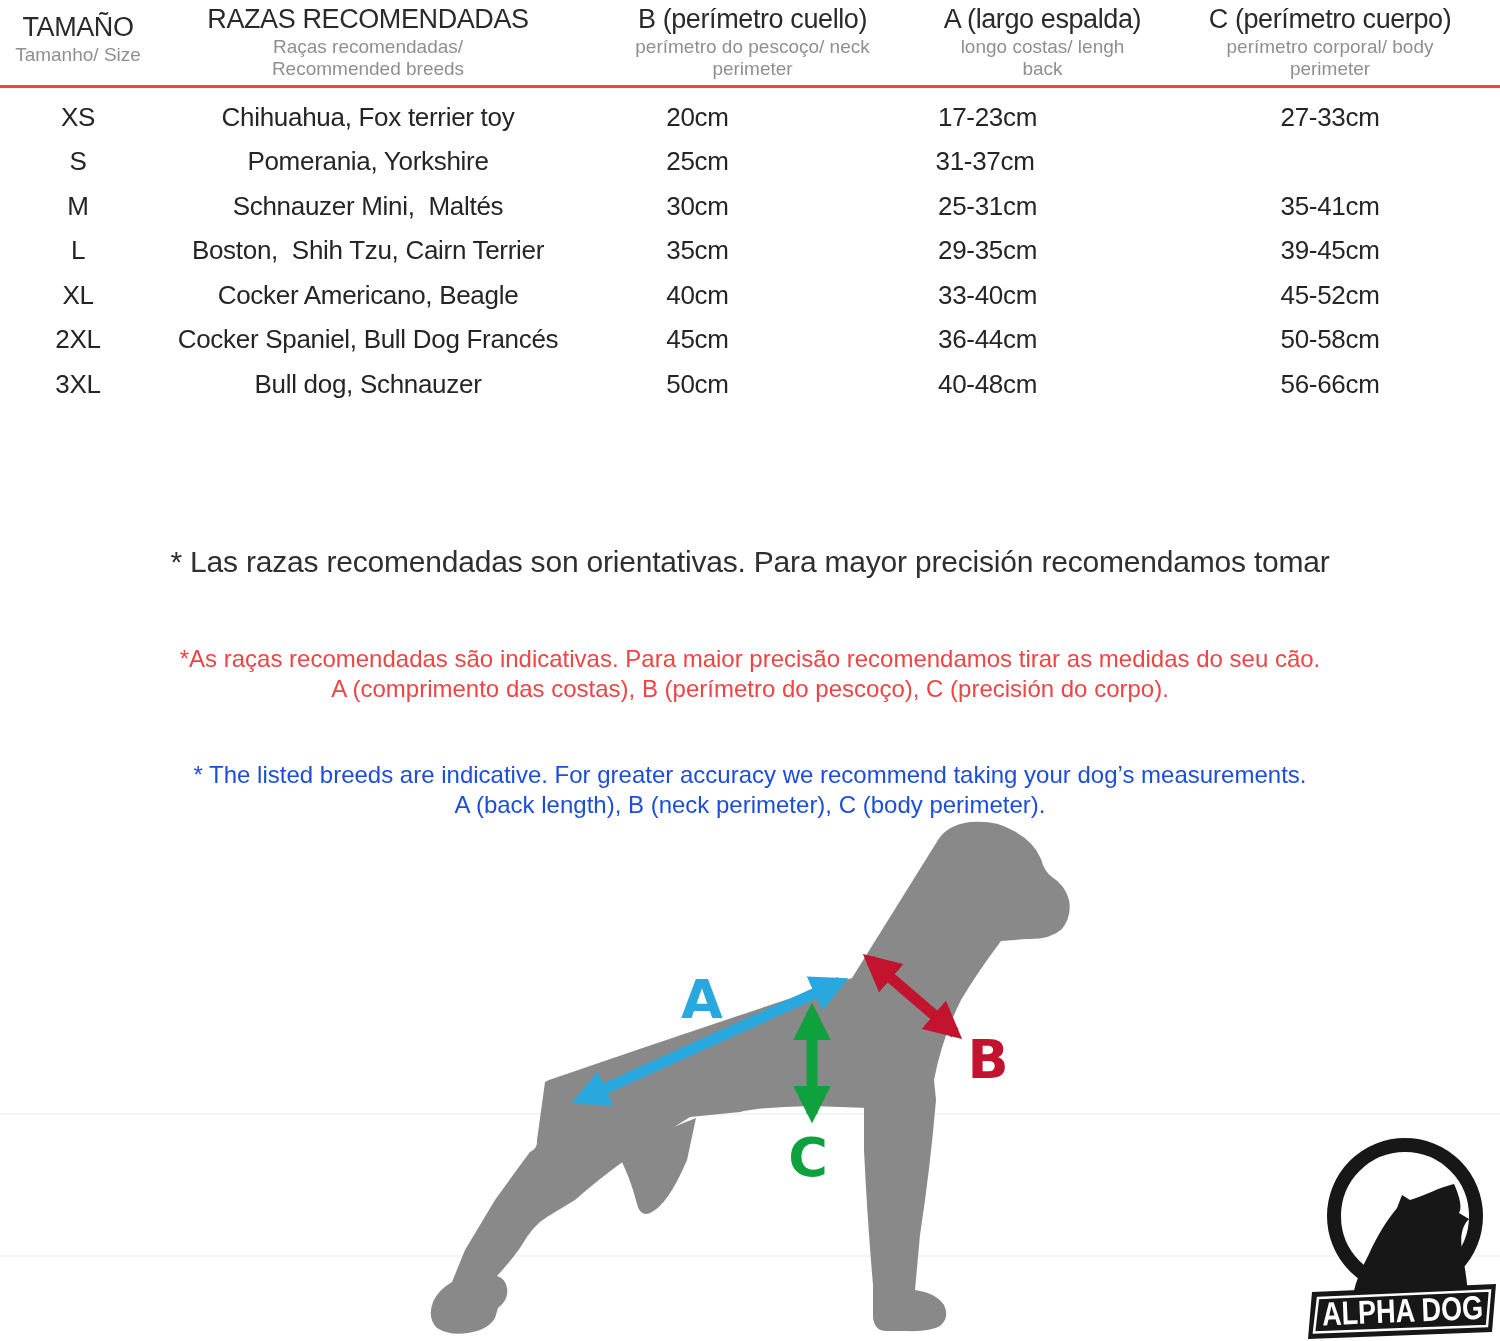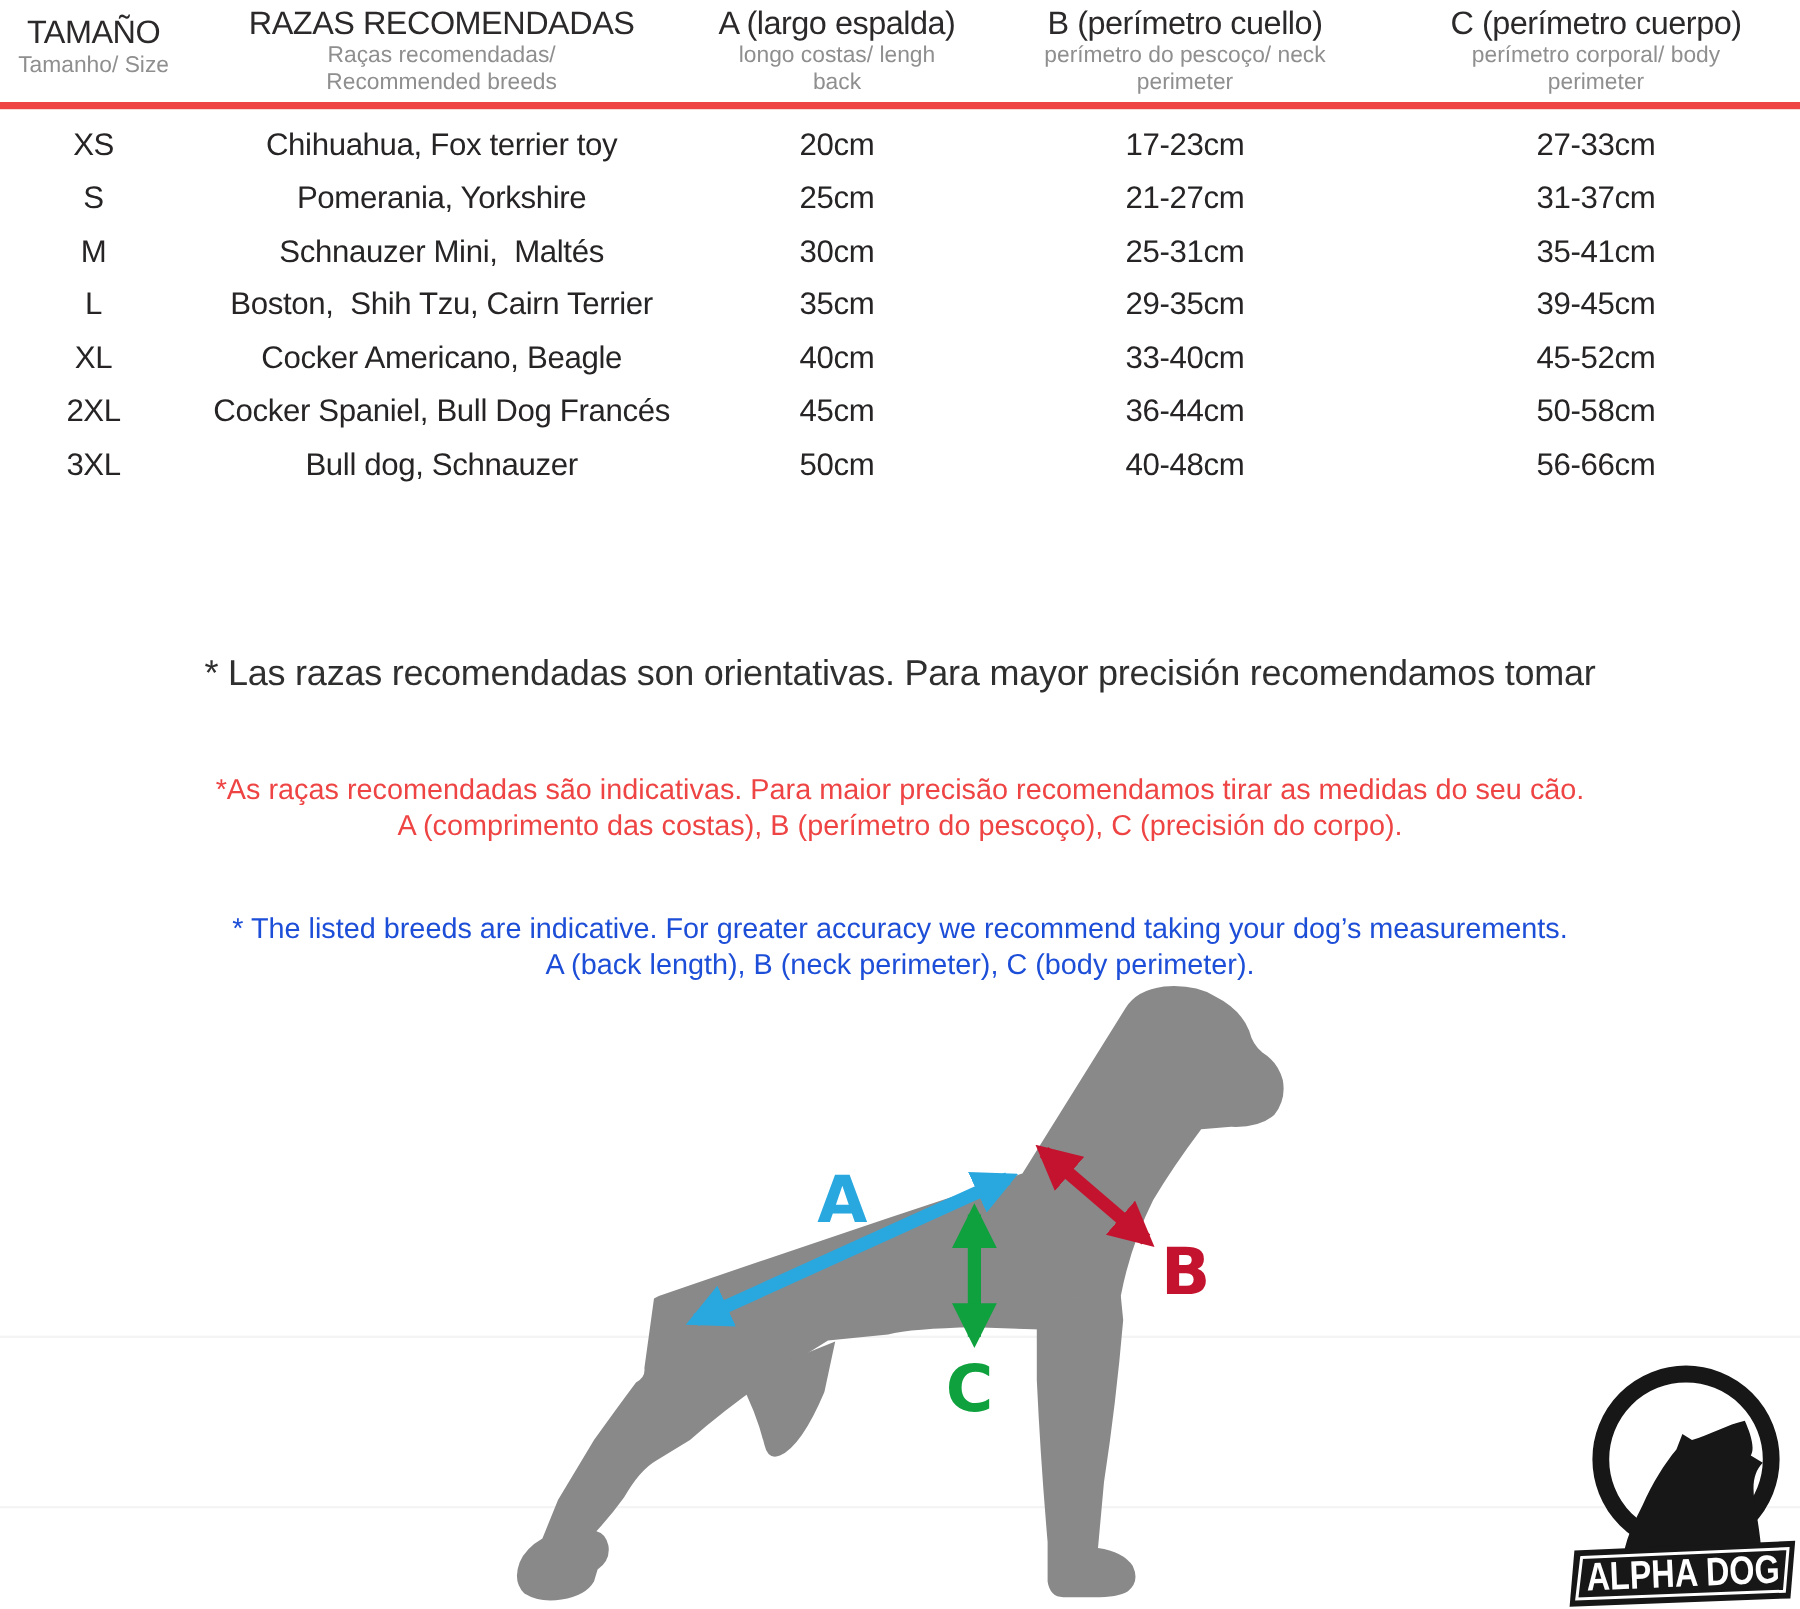--- a/index.html
+++ b/index.html
@@ -2,21 +2,21 @@
 <html><head>
 <meta charset="utf-8">
 <style>
   html,body{margin:0;padding:0;background:#ffffff;}
   .page{position:relative;width:1500px;height:1341px;background:#ffffff;overflow:hidden;
         font-family:"Liberation Sans",sans-serif;}
 
   
   .sztable{position:absolute;top:0;left:0;width:1500px;}
   .szrow{display:flex;width:1500px;}
-  .szrow.header{height:85px;border-bottom:6px solid #ef4444;}
+  .szrow.header{height:85px;border-bottom:3px solid #ef4444;}
   .szrow.body{height:44.5px;align-items:flex-end;}
   .cell{text-align:center;}
   .c1{width:156px;} .c2{width:424px;} .c3{width:235px;} .c4{width:345px;} .c5{width:340px;}
   .h-title{font-size:27px;color:#2b2929;letter-spacing:-0.4px;padding-top:4px;line-height:30px;}
   .c1 .h-title{padding-top:12px;}
   .h-sub{font-size:19px;color:#8f8f8f;line-height:22px;margin:2px auto 0 auto;}
   .c2 .h-sub{width:320px;} .c3 .h-sub{width:180px;} .c4 .h-sub{width:240px;} .c5 .h-sub{width:225px;}
   .szrow.body .cell{font-size:26px;color:#262424;letter-spacing:-0.3px;white-space:pre-wrap;}
 
   
@@ -38,46 +38,45 @@
   <div class="sztable">
     <div class="szrow header">
       <div class="cell c1">
         <div class="h-title">TAMAÑO</div>
         <div class="h-sub">Tamanho/ Size</div>
       </div>
       <div class="cell c2">
         <div class="h-title">RAZAS RECOMENDADAS</div>
         <div class="h-sub">Raças recomendadas/ Recommended breeds</div>
       </div>
+      <div class="cell c4">
+        <div class="h-title">B (perímetro cuello)</div>
+        <div class="h-sub">perímetro do pescoço/ neck perimeter</div>
+      </div>
       <div class="cell c3">
         <div class="h-title">A (largo espalda)</div>
         <div class="h-sub">longo costas/ lengh back</div>
-      </div>
-      <div class="cell c4">
-        <div class="h-title">B (perímetro cuello)</div>
-        <div class="h-sub">perímetro do pescoço/ neck perimeter</div>
       </div>
       <div class="cell c5">
         <div class="h-title">C (perímetro cuerpo)</div>
         <div class="h-sub">perímetro corporal/ body perimeter</div>
       </div>
     </div>
 
     <div class="szrow body">
       <div class="cell c1">XS</div>
       <div class="cell c2">Chihuahua, Fox terrier toy</div>
       <div class="cell c3">20cm</div>
       <div class="cell c4">17-23cm</div>
       <div class="cell c5">27-33cm</div>
     </div>
     <div class="szrow body">
       <div class="cell c1">S</div>
       <div class="cell c2">Pomerania, Yorkshire</div>
       <div class="cell c3">25cm</div>
-      <div class="cell c4">21-27cm</div>
       <div class="cell c5">31-37cm</div>
     </div>
     <div class="szrow body">
       <div class="cell c1">M</div>
       <div class="cell c2">Schnauzer Mini,  Maltés</div>
       <div class="cell c3">30cm</div>
       <div class="cell c4">25-31cm</div>
       <div class="cell c5">35-41cm</div>
     </div>
     <div class="szrow body">

